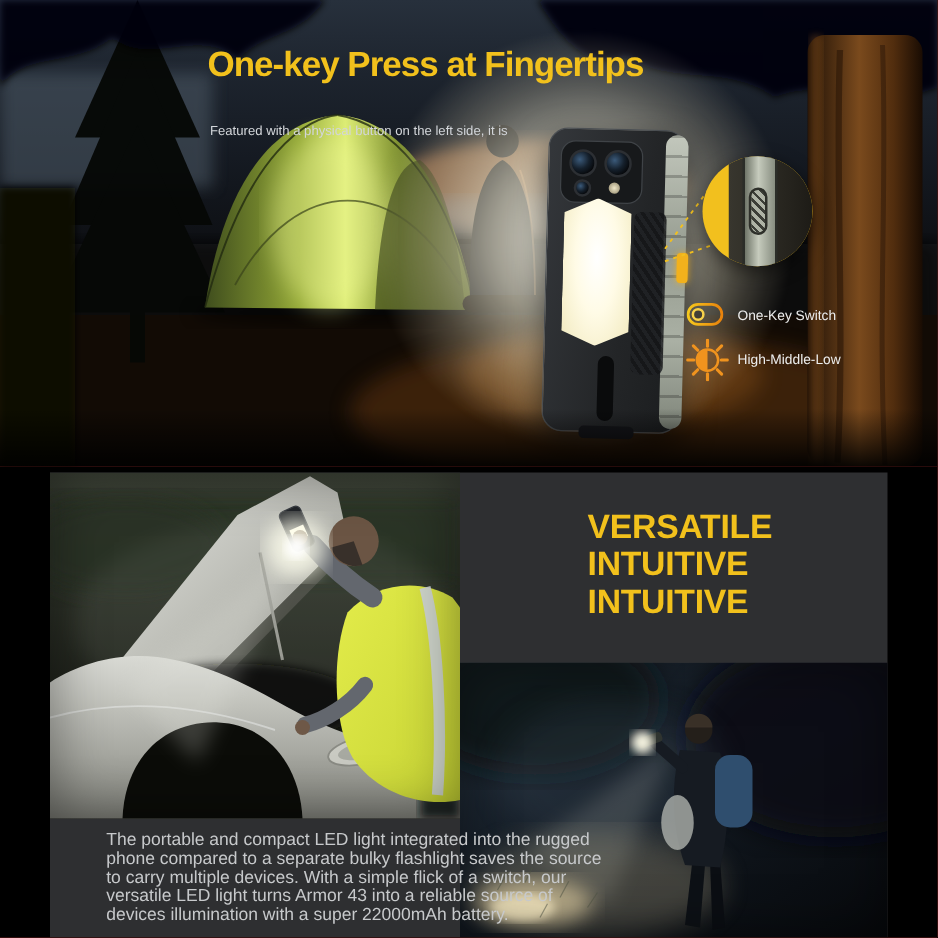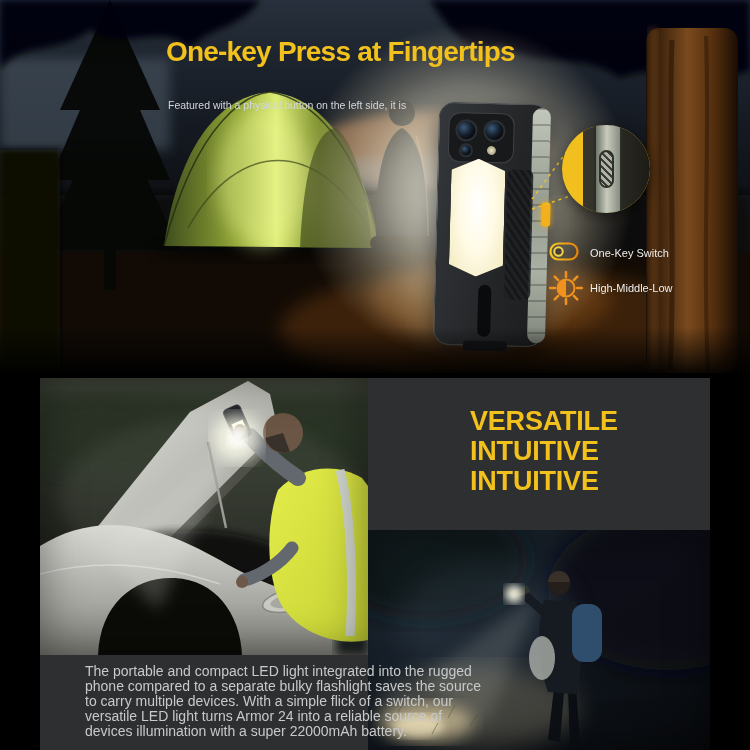--- a/index.html
+++ b/index.html
@@ -350,17 +350,17 @@
     <div class="feat-head">
       <div>VERSATILE</div>
       <div>INTUITIVE</div>
       <div>INTUITIVE</div>
     </div>
 
     <div class="body-par">
       <div>The portable and compact LED light integrated into the rugged</div>
       <div>phone compared to a separate bulky flashlight saves the source</div>
       <div>to carry multiple devices. With a simple flick of a switch, our</div>
-      <div>versatile LED light turns Armor 24 into a reliable source of</div>
+      <div>versatile LED light turns Armor 43 into a reliable source of</div>
       <div>devices illumination with a super 22000mAh battery.</div>
     </div>
   </div>
 </div>
 
 </body></html>

